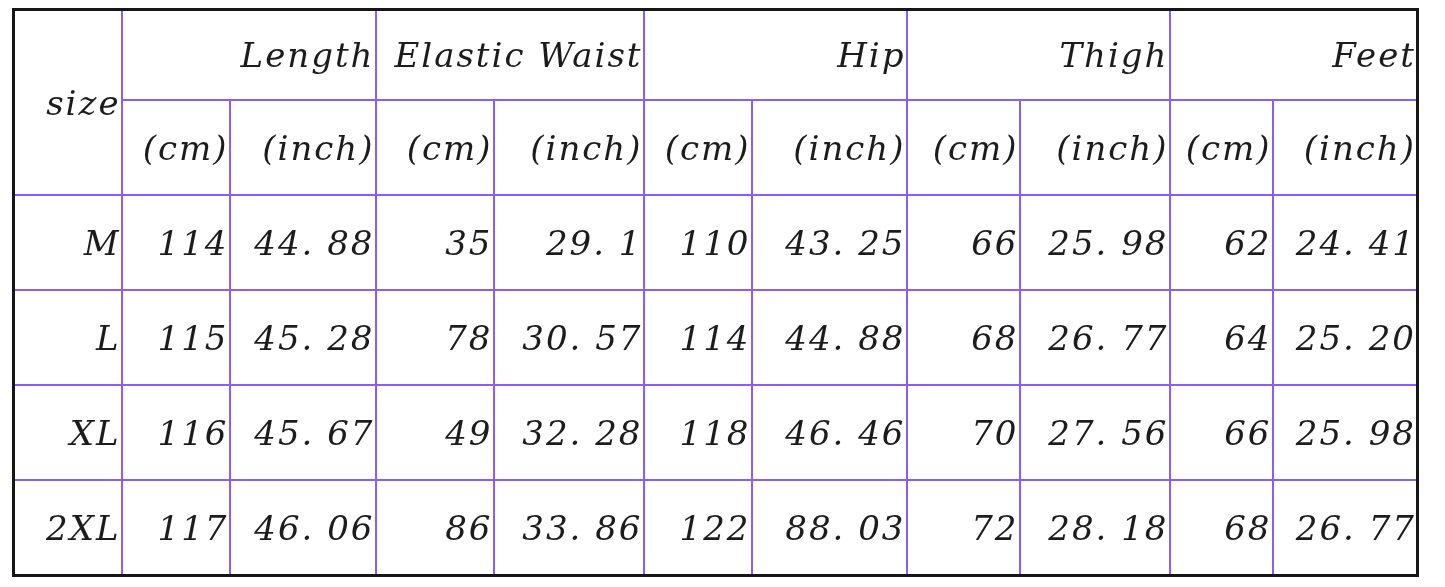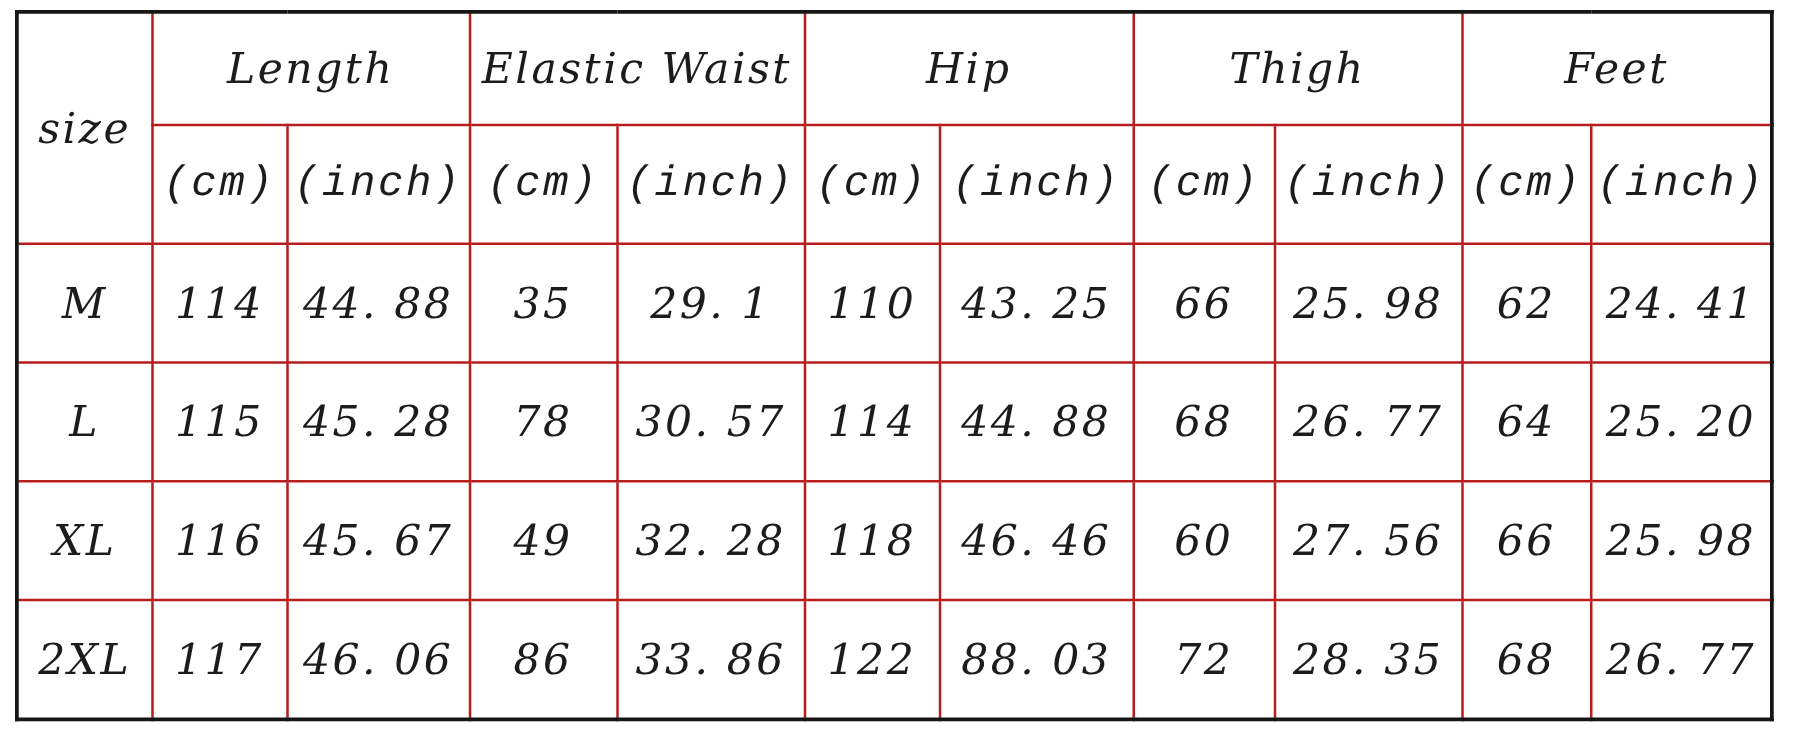--- a/index.html
+++ b/index.html
@@ -17,34 +17,34 @@
     top: 8px;
   }
   table.size-chart {
     border-collapse: collapse;
     table-layout: fixed;
     background: #ffffff;
     border: 3px solid #161616;
   }
   table.size-chart th,
   table.size-chart td {
-    border: 2px solid #b91c1c;
-    text-align: center;
+    border: 2px solid #8b5cf6;
+    text-align: right;
     vertical-align: middle;
     font-style: italic;
     font-weight: normal;
     color: #1c1c1c;
     font-size: 34px;
     letter-spacing: 2px;
     padding: 0;
     overflow: hidden;
     white-space: nowrap;
   }
   tr.group-row th { height: 88px; }
-  tr.unit-row th  { height: 93px; font-family: Liberation Mono, monospace; }
+  tr.unit-row th  { height: 93px; }
   tr.data-row td  { height: 93px; }
   th.corner { font-size: 34px; }
 </style>
 </head>
 <body>
 
 <div class="chart-wrap">
   <table class="size-chart">
     <colgroup>
       <col style="width:108px">
@@ -109,33 +109,33 @@
         <td>25. 20</td>
       </tr>
       <tr class="data-row">
         <td>XL</td>
         <td>116</td>
         <td>45. 67</td>
         <td>49</td>
         <td>32. 28</td>
         <td>118</td>
         <td>46. 46</td>
-        <td>60</td>
+        <td>70</td>
         <td>27. 56</td>
         <td>66</td>
         <td>25. 98</td>
       </tr>
       <tr class="data-row">
         <td>2XL</td>
         <td>117</td>
         <td>46. 06</td>
         <td>86</td>
         <td>33. 86</td>
         <td>122</td>
         <td>88. 03</td>
         <td>72</td>
-        <td>28. 35</td>
+        <td>28. 18</td>
         <td>68</td>
         <td>26. 77</td>
       </tr>
     </tbody>
   </table>
 </div>
 
 </body></html>

